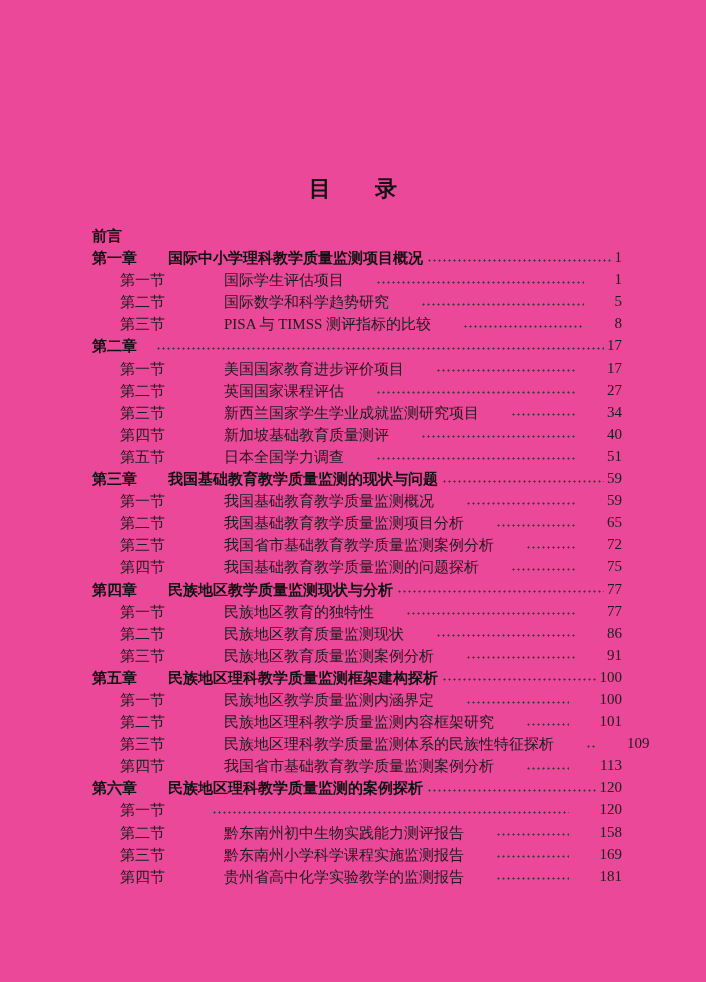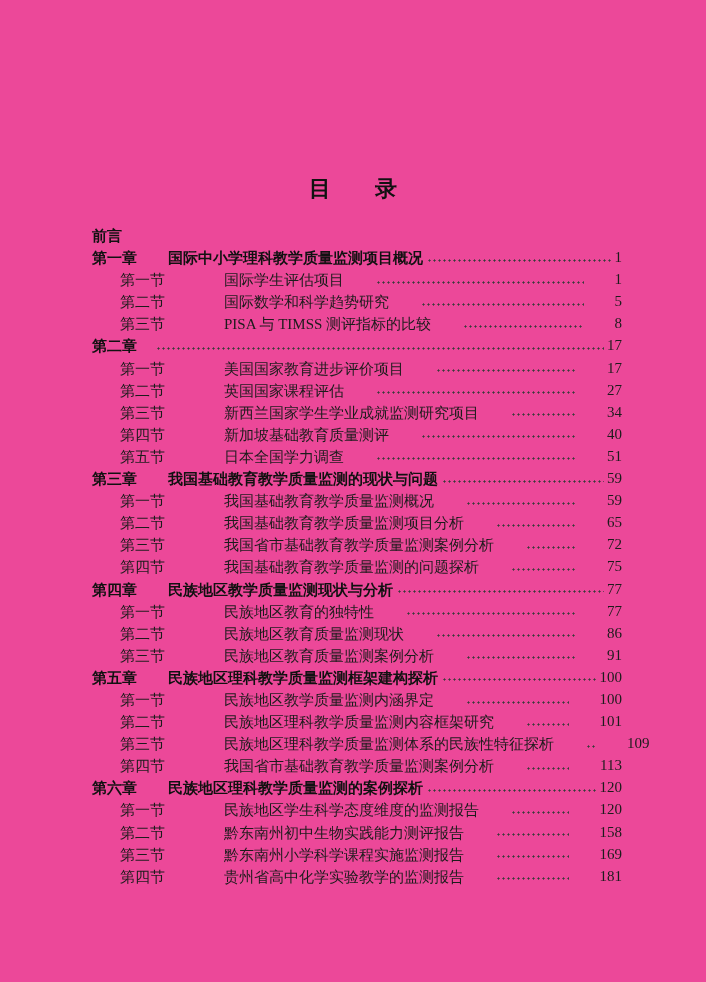--- a/index.html
+++ b/index.html
@@ -237,21 +237,20 @@
     <span class="pagenum">113</span>
   </div>
       <div class="toc-row chapter">
     <span class="label">第六章</span>
     <span class="title">民族地区理科教学质量监测的案例探析</span>
     <span class="leader"></span>
     <span class="pagenum">120</span>
   </div>
       <div class="toc-row section">
     <span class="label">第一节</span>
-    <span class="title">民族地区学生科学态度维度的监测报告</span>
     <span class="leader"></span>
     <span class="pagenum">120</span>
   </div>
       <div class="toc-row section">
     <span class="label">第二节</span>
     <span class="title">黔东南州初中生物实践能力测评报告</span>
     <span class="leader"></span>
     <span class="pagenum">158</span>
   </div>
       <div class="toc-row section">

